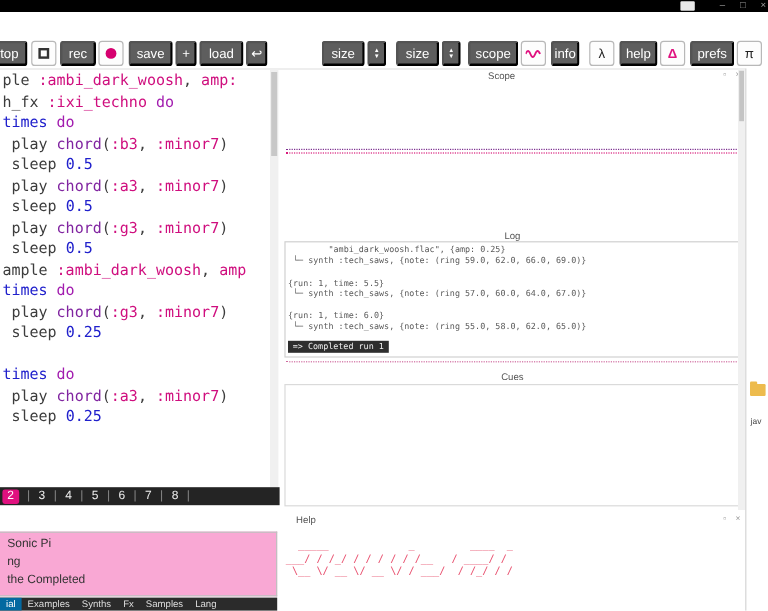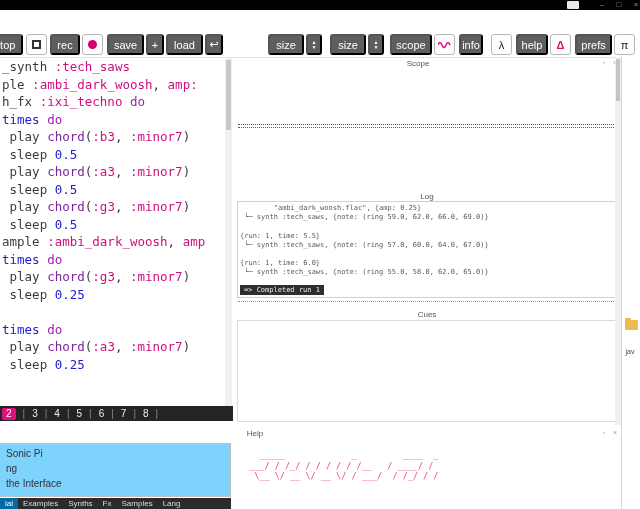--- a/index.html
+++ b/index.html
@@ -51,27 +51,27 @@
             font-family:"DejaVu Sans Mono",monospace;font-size:7px;padding:1px 4px;margin-top:1px;}
   .log-chip-bar{width:98px;height:5px;background:#2e2e2e;margin-top:2px;}
   .cues-content{position:absolute;left:237px;top:320px;width:380px;height:102px;
                 border:1px solid #dadada;box-sizing:border-box;background:#fff;}
   .dock-scrollbar{position:absolute;left:615px;top:57px;width:6px;height:368px;background:#f0f0f0;}
   .dock-scrollbar .thumb{position:absolute;left:1px;top:2px;width:4px;height:42px;background:#c4c4c4;}
   .window-edge{position:absolute;left:621px;top:57px;height:452px;border-left:1px solid #d5d5d5;}
   
   .help-toc{position:absolute;left:0;top:443px;width:231px;height:54px;
             border:1px solid #c0c0c0;border-left:none;box-sizing:border-box;
-            padding:2px 0 0 6px;overflow:hidden;background:#7dd3fc;}
+            padding:2px 0 0 6px;overflow:hidden;background:#f9a8d4;}
   .help-toc-item{font-size:10px;line-height:15px;color:#333;}
   .help-tabbar{position:absolute;left:0;top:498px;width:231px;height:11px;background:#2b2b2b;
                display:flex;align-items:center;font-size:8px;color:#ddd;overflow:hidden;}
   .help-tab{padding:0 5px;height:11px;line-height:11px;}
   .help-tab.active{background:#0369a1;color:#fff;}
-  .ascii-art{position:absolute;left:244px;top:450px;width:380px;overflow:hidden;
+  .ascii-art{position:absolute;left:233px;top:450px;width:380px;overflow:hidden;
              font-family:"DejaVu Sans Mono",monospace;font-size:8.5px;line-height:10.5px;
              color:#e8506e;white-space:pre;}
   
   .desktop-folder{position:absolute;left:625px;top:320px;width:13px;height:10px;
                   background:#edbb4d;border-radius:1px;}
   .desktop-folder::before{content:"";position:absolute;top:-2px;left:0;width:6px;height:3px;
                   background:#edbb4d;border-radius:1px;}
   .desktop-label{position:absolute;left:619px;top:348px;width:22px;text-align:center;
                  font-size:7px;color:#444;}
 </style>
@@ -132,21 +132,20 @@
     </button>
   <button class="btn" style="left:575px;width:37px;text-align:right;">prefs</button>
   <button class="btn iconbtn" style="left:614px;width:21px;">
       <span>π</span>
     </button>
 </div>
 <div class="toolbar-sep"></div>
 
 <div class="editor">
   <div>
-      <div class="code-line"><span class="tok-p">_synth </span><span class="tok-s">:tech_saws</span></div>
       <div class="code-line"><span class="tok-p">ple </span><span class="tok-s">:ambi_dark_woosh</span><span class="tok-p">, </span><span class="tok-s">amp:</span></div>
       <div class="code-line"><span class="tok-p">h_fx </span><span class="tok-s">:ixi_techno</span><span class="tok-p"> </span><span class="tok-k">do</span></div>
       <div class="code-line"><span class="tok-n">times </span><span class="tok-k">do</span></div>
       <div class="code-line"><span class="tok-p"> play </span><span class="tok-f">chord</span><span class="tok-p">(</span><span class="tok-s">:b3</span><span class="tok-p">, </span><span class="tok-s">:minor7</span><span class="tok-p">)</span></div>
       <div class="code-line"><span class="tok-p"> sleep </span><span class="tok-n">0.5</span></div>
       <div class="code-line"><span class="tok-p"> play </span><span class="tok-f">chord</span><span class="tok-p">(</span><span class="tok-s">:a3</span><span class="tok-p">, </span><span class="tok-s">:minor7</span><span class="tok-p">)</span></div>
       <div class="code-line"><span class="tok-p"> sleep </span><span class="tok-n">0.5</span></div>
       <div class="code-line"><span class="tok-p"> play </span><span class="tok-f">chord</span><span class="tok-p">(</span><span class="tok-s">:g3</span><span class="tok-p">, </span><span class="tok-s">:minor7</span><span class="tok-p">)</span></div>
       <div class="code-line"><span class="tok-p"> sleep </span><span class="tok-n">0.5</span></div>
       <div class="code-line"><span class="tok-p">ample </span><span class="tok-s">:ambi_dark_woosh</span><span class="tok-p">, </span><span class="tok-s">amp</span></div>
@@ -213,21 +212,21 @@
   </div>
 <div class="window-edge"></div>
 
 <div class="panel-title" style="left:0;top:429px;width:510px;">Help</div>
 <span class="dock-icon" style="left:599px;top:429px;">▫</span>
 <span class="dock-icon" style="left:610px;top:429px;">×</span>
 
 <div class="help-toc">
     <div class="help-toc-item">Sonic Pi</div>
     <div class="help-toc-item">ng</div>
-    <div class="help-toc-item">the Interface</div>
+    <div class="help-toc-item">the Completed</div>
   </div>
 <div class="help-tabbar">
     <span class="help-tab active">ial</span>
     <span class="help-tab">Examples</span>
     <span class="help-tab">Synths</span>
     <span class="help-tab">Fx</span>
     <span class="help-tab">Samples</span>
     <span class="help-tab">Lang</span>
   </div>
 <div class="ascii-art"><div>   _____             _         ____  _ </div><div> ___/ / /_/ / / / / / /__   / ____/ /  </div><div>  \__ \/ __ \/ __ \/ / ___/  / /_/ / / </div></div>

